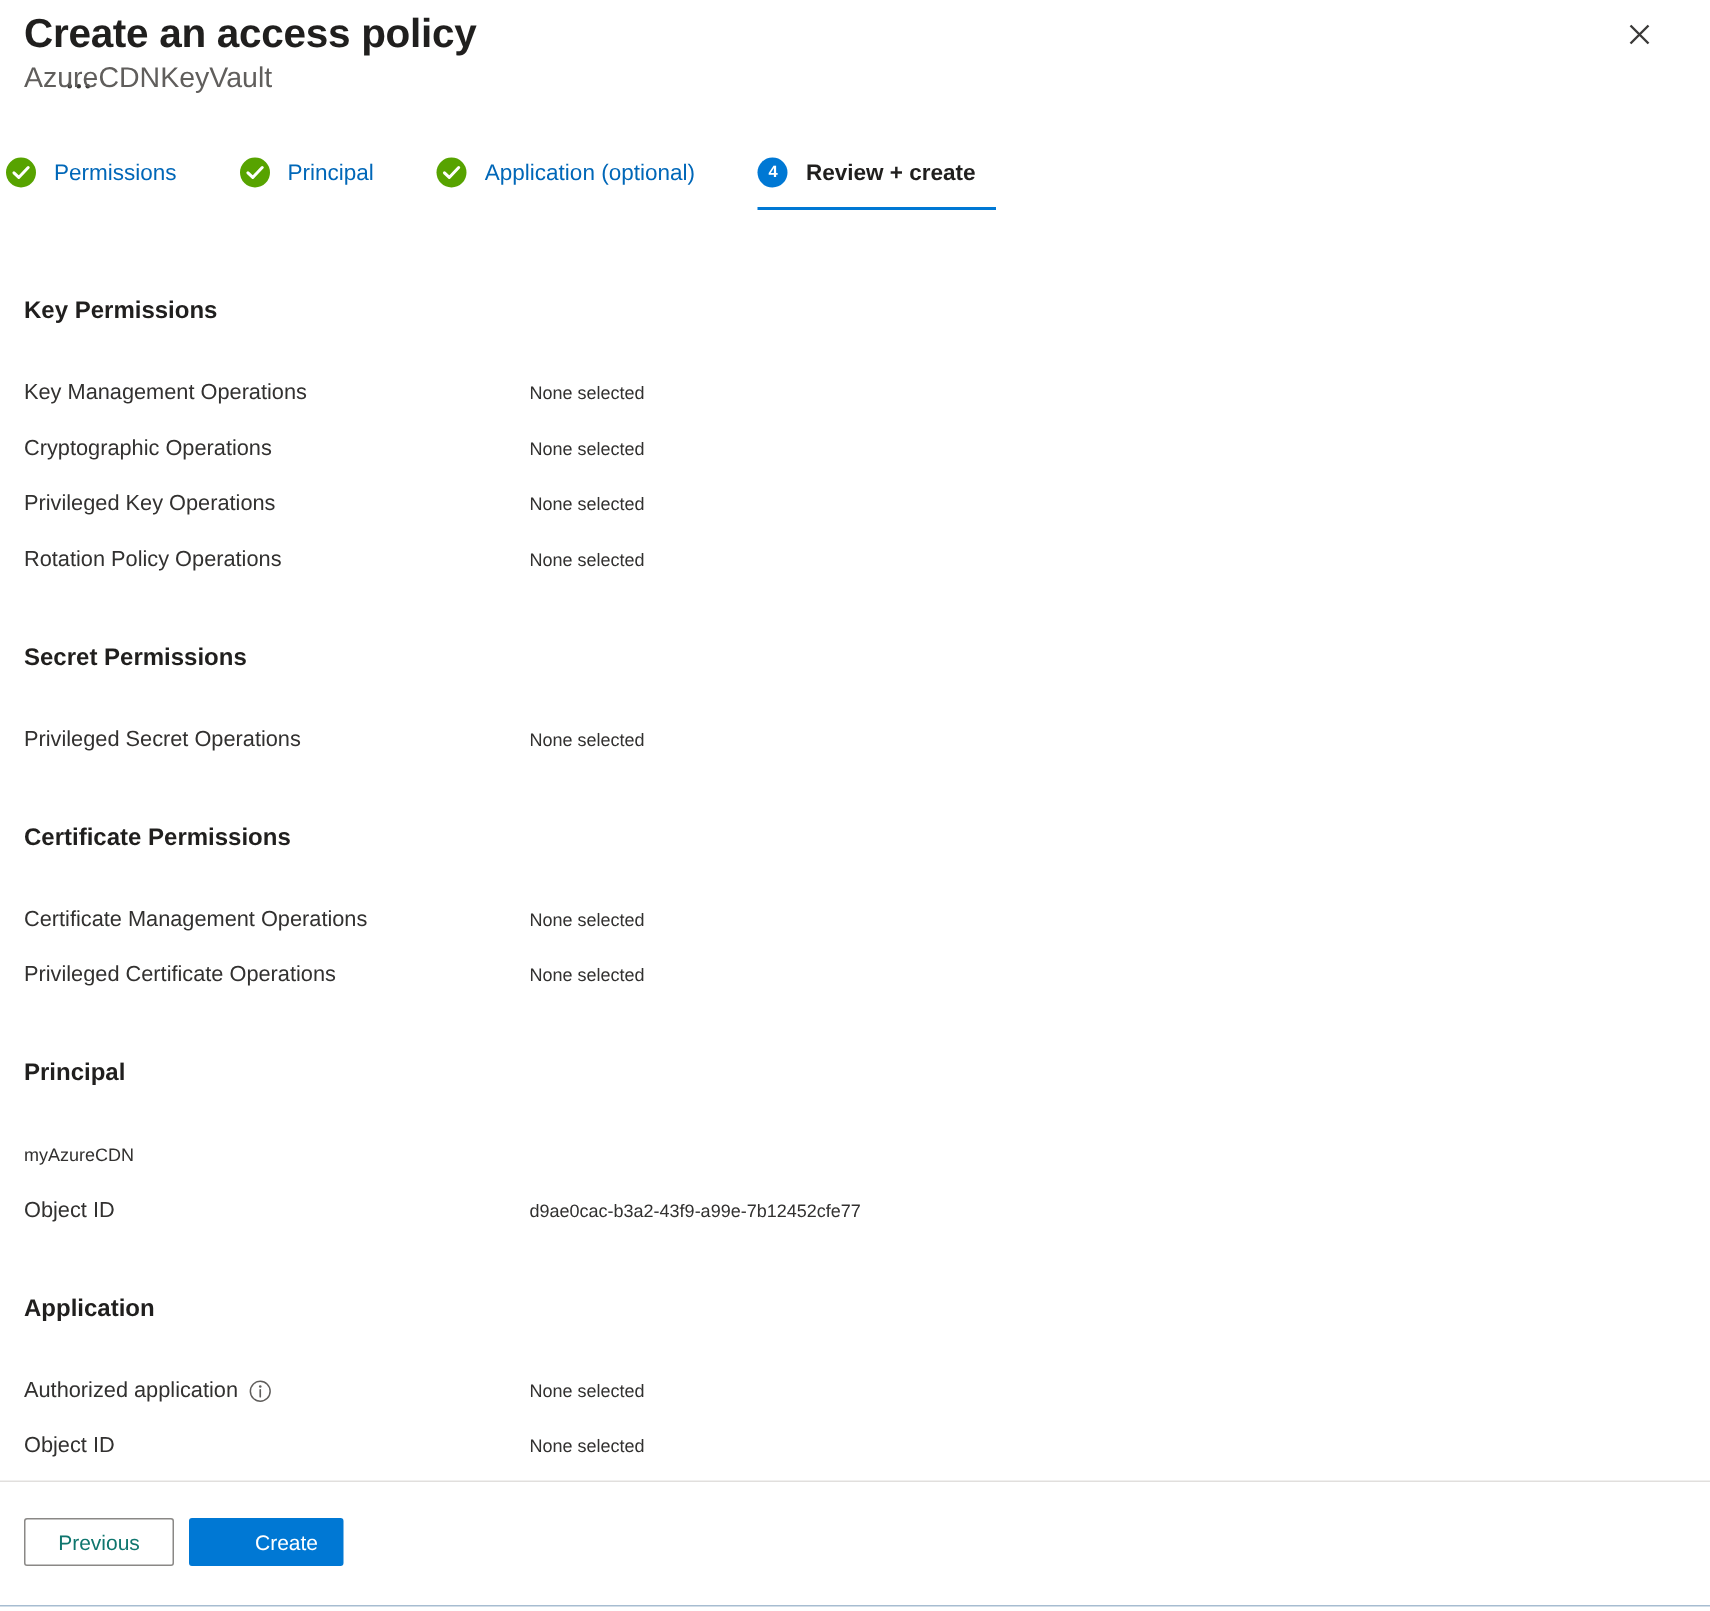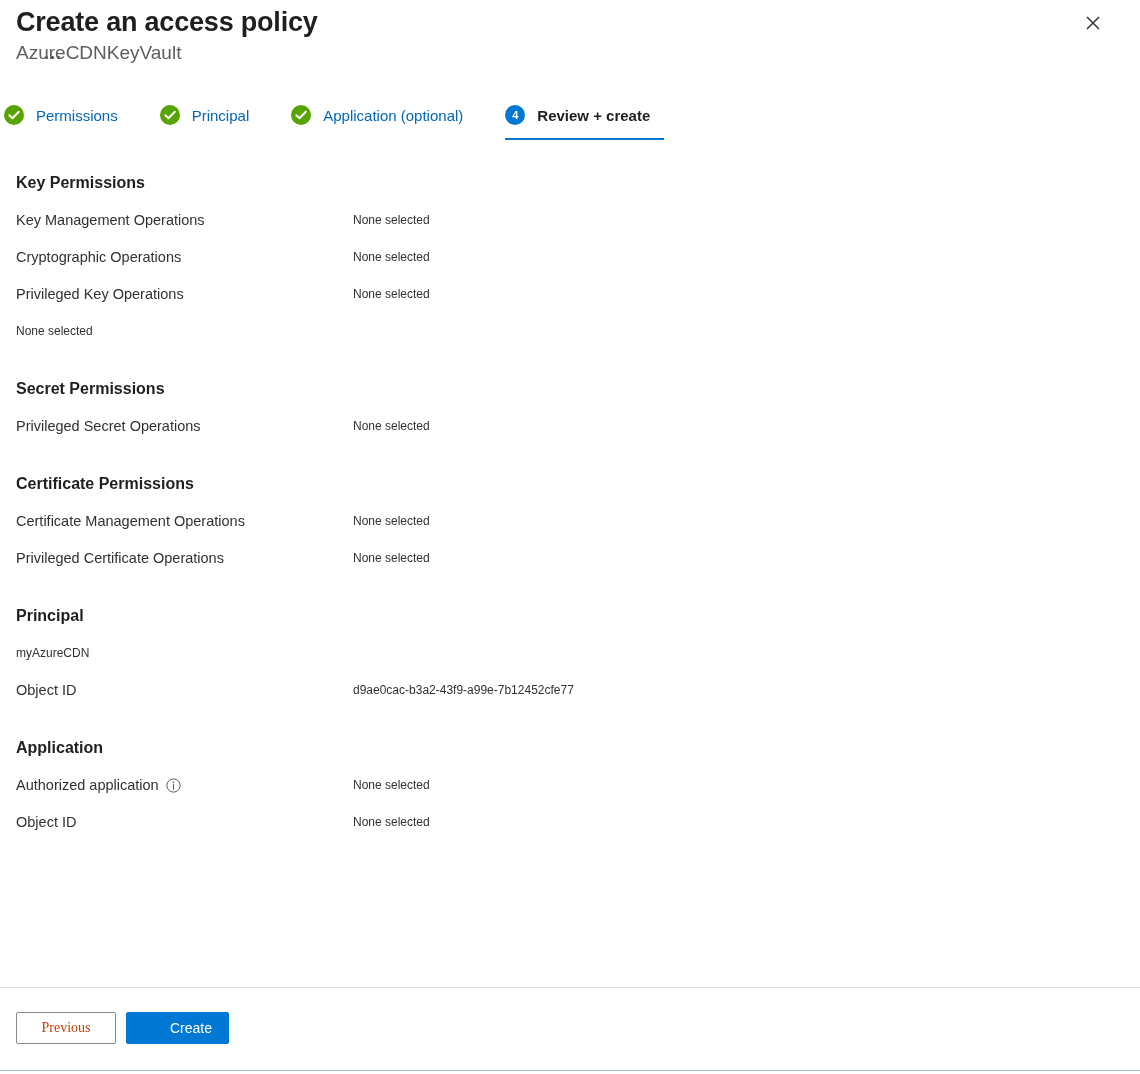--- a/index.html
+++ b/index.html
@@ -131,35 +131,35 @@
     background: #0078d4;
   }
 
   
   .content {
     position: absolute;
     left: 0;
     top: 170px;
     width: 1140px;
   }
-  .section { margin-bottom: 0; }
+  .section { margin-bottom: 0; margin-top: 25px; }
   .section-title {
     font-size: 16px;
     font-weight: bold;
     color: #201f1e;
     margin: 0;
     padding: 0 0 0 16px;
     height: 26px;
     line-height: 26px;
   }
   .section-rows { padding-top: 14px; }
   .kv-row {
     height: 37px;
     display: flex;
-    align-items: flex-start;
+    align-items: flex-end;
     padding-left: 16px;
   }
   .kv-label {
     width: 337px;
     flex: 0 0 337px;
     font-size: 14.5px;
     color: #323130;
     line-height: 20px;
     display: flex;
     align-items: center;
@@ -206,23 +206,22 @@
     font-family: "Liberation Sans", sans-serif;
     border-radius: 2px;
     cursor: pointer;
     box-sizing: border-box;
     display: inline-flex;
     align-items: center;
     justify-content: center;
   }
   .btn-secondary {
     background: #ffffff;
-    color: #c2410c;
+    color: #0f766e;
     border: 1px solid #8a8886;
-    font-family: Liberation Serif, serif;
   }
   .btn-primary {
     background: #0078d4;
     color: #ffffff;
     border: 1px solid #0078d4;
     padding-left: 43px;
   }
   .bottom-rule {
     position: absolute;
     left: 0;
@@ -300,20 +299,21 @@
       </div>
       <div class="kv-row">
         <div class="kv-label">Cryptographic Operations</div>
         <div class="kv-value">None selected</div>
       </div>
       <div class="kv-row">
         <div class="kv-label">Privileged Key Operations</div>
         <div class="kv-value">None selected</div>
       </div>
       <div class="kv-row">
+        <div class="kv-label">Rotation Policy Operations</div>
         <div class="kv-value">None selected</div>
       </div>
     </div>
   </div>
 
   <div class="gap-a"></div>
 
   <div class="section">
     <h2 class="section-title">Secret Permissions</h2>
     <div class="section-rows">

